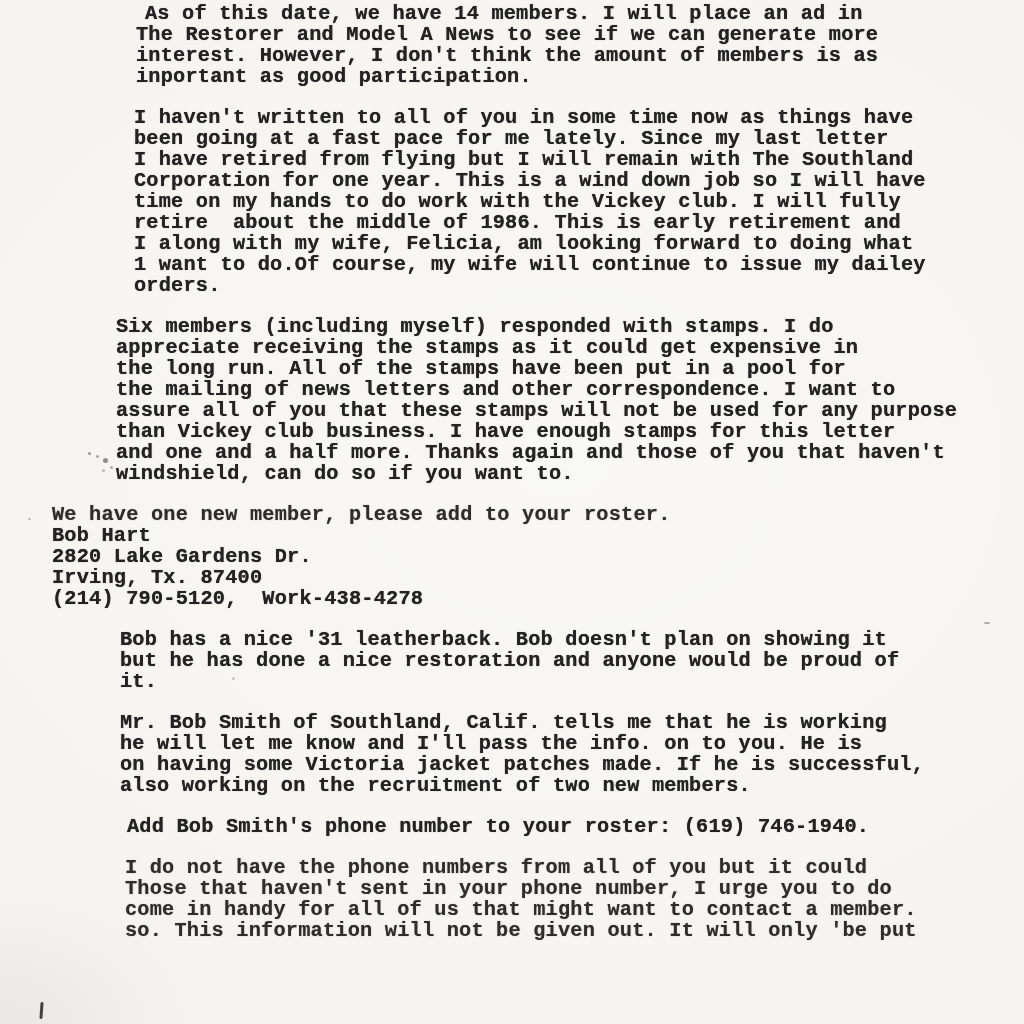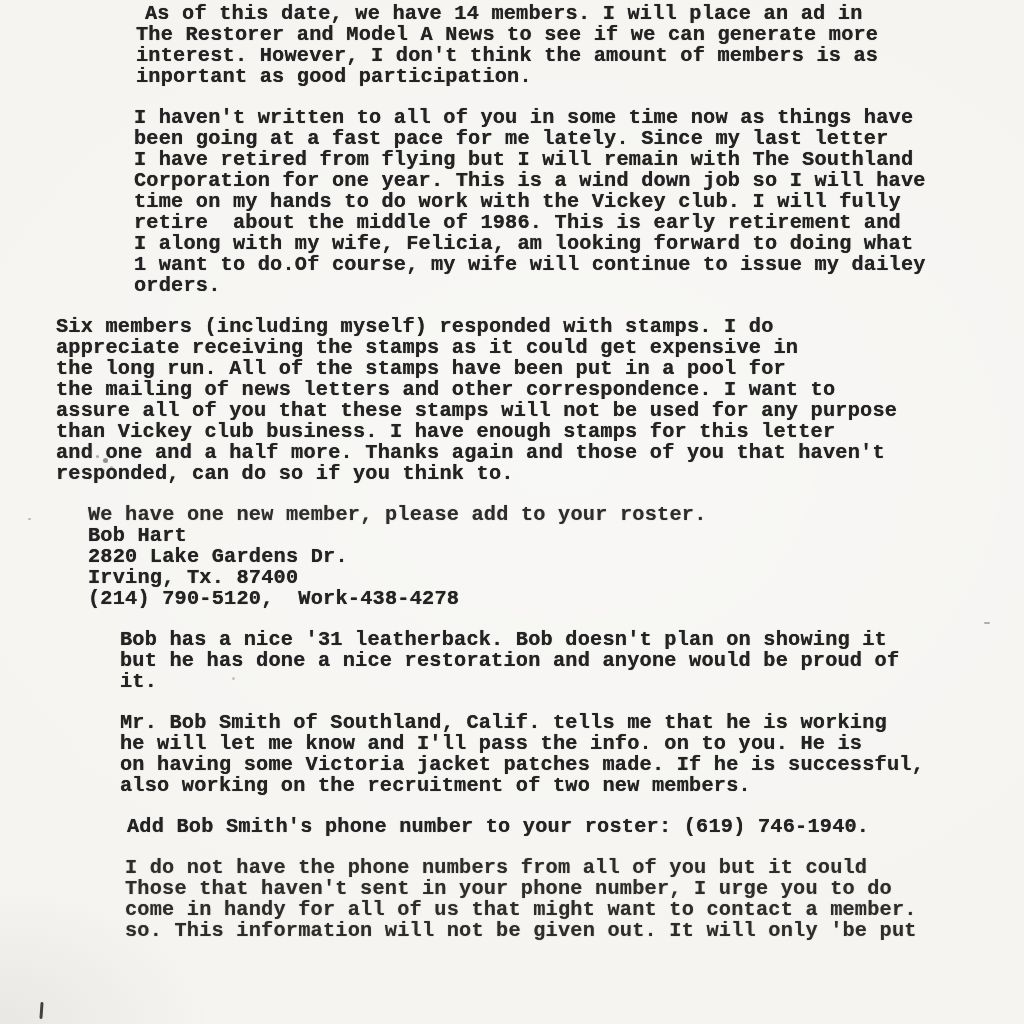--- a/index.html
+++ b/index.html
@@ -27,22 +27,22 @@
   .para { margin: 0 0 20px 0; }
   .line {
     white-space: pre;
     text-shadow: 0 0 0.7px rgba(25,25,25,0.85);
     letter-spacing: 0.2px;
   }
   
   .p1 { padding-left: 136px; }
   .p1 .line:first-child { text-indent: 9px; }
   .p2 { padding-left: 134px; }
-  .p3 { padding-left: 56px; }
-  .p4 { padding-left: 88px; }
+  .p3 { padding-left: 116px; }
+  .p4 { padding-left: 52px; }
   .p5 { padding-left: 120px; }
   .p6 { padding-left: 122px; }
   .p7 { padding-left: 120px; }
   .p8 { padding-left: 127px; }
   .p9 { padding-left: 125px; }
   
   .p4 .line:first-child, .p9 .line { text-shadow: 0 0 1px rgba(40,40,40,0.55); color: #2e2d2b; }
   
   .artifact { position: absolute; pointer-events: none; }
   .speckles {
@@ -87,21 +87,21 @@
   </div>
 
   <div class="para p3">
     <div class="line">Six members (including myself) responded with stamps. I do</div>
     <div class="line">appreciate receiving the stamps as it could get expensive in</div>
     <div class="line">the long run. All of the stamps have been put in a pool for</div>
     <div class="line">the mailing of news letters and other correspondence. I want to</div>
     <div class="line">assure all of you that these stamps will not be used for any purpose</div>
     <div class="line">than Vickey club business. I have enough stamps for this letter</div>
     <div class="line">and one and a half more. Thanks again and those of you that haven't</div>
-    <div class="line">responded, can do so if you think to.</div>
+    <div class="line">windshield, can do so if you want to.</div>
   </div>
 
   <div class="para p4">
     <div class="line">We have one new member, please add to your roster.</div>
     <div class="line">Bob Hart</div>
     <div class="line">2820 Lake Gardens Dr.</div>
     <div class="line">Irving, Tx. 87400</div>
     <div class="line">(214) 790-5120,  Work-438-4278</div>
   </div>
 

